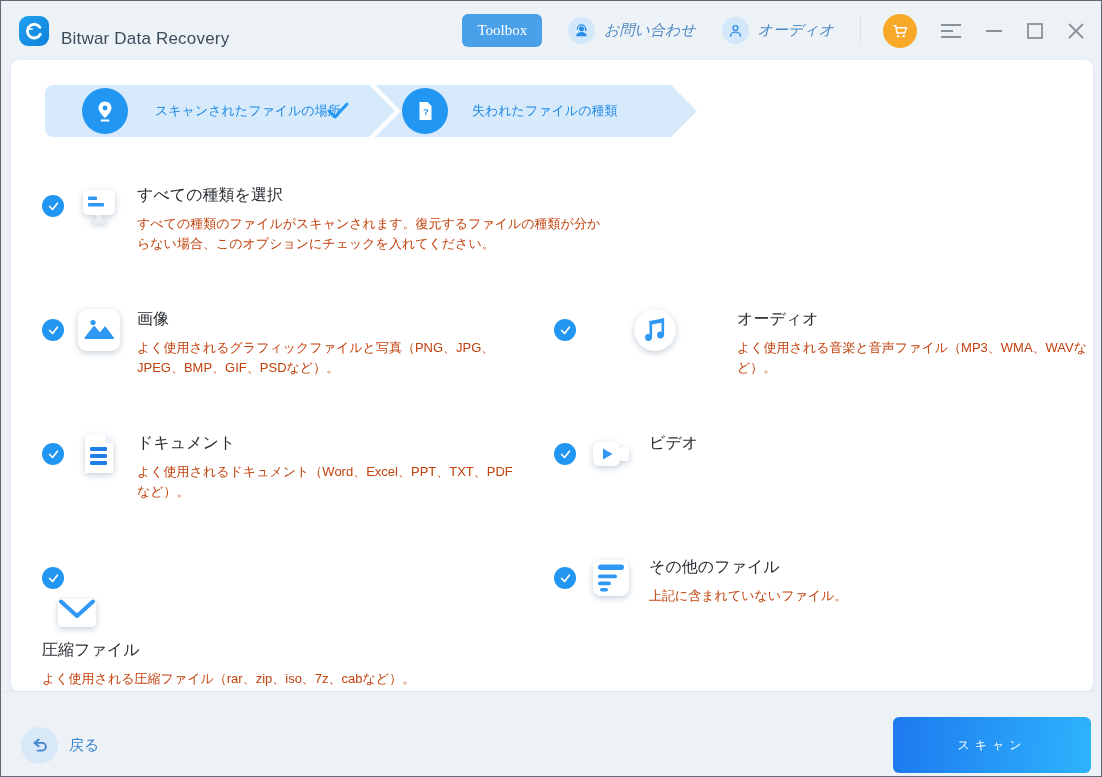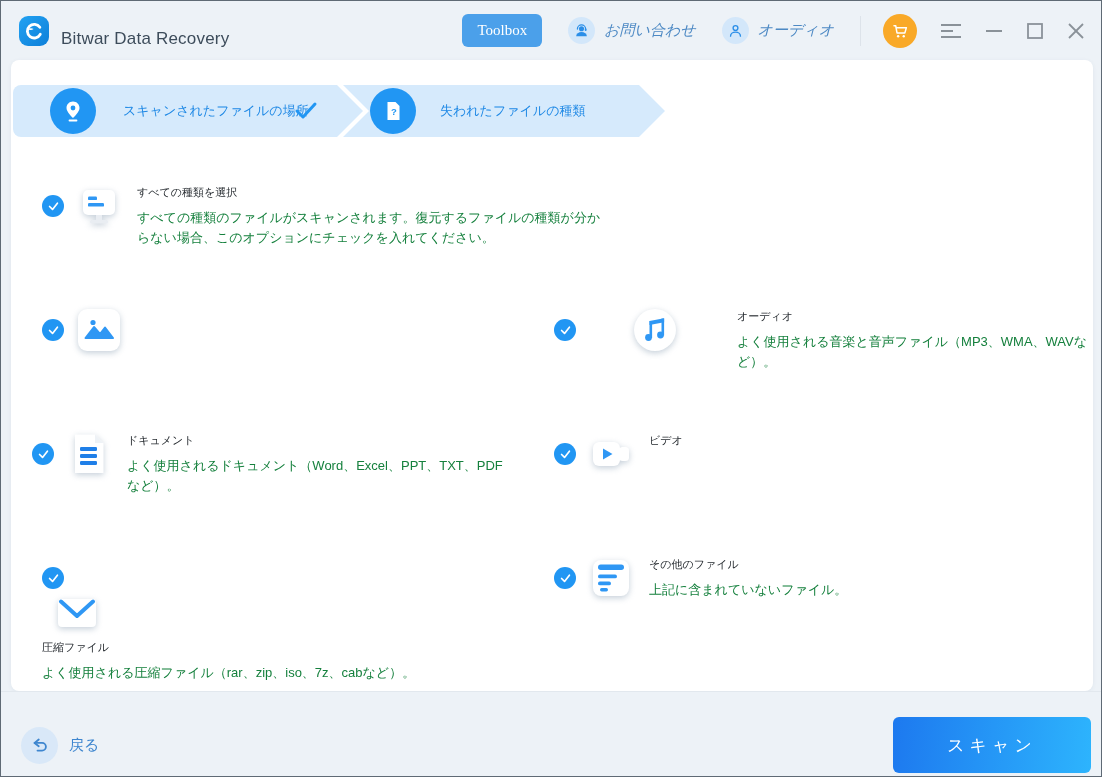--- a/index.html
+++ b/index.html
@@ -40,21 +40,21 @@
     display:flex; align-items:center; justify-content:center; cursor:pointer;
   }
   .winbtn{ margin-left:23px; cursor:pointer; display:flex; align-items:center; }
   
   .card{
     position:absolute; left:10px; top:59px; width:1082px; height:631px;
     background:#ffffff; border-radius:8px;
     box-shadow:0 1px 4px rgba(60,90,120,.08);
   }
   
-  .banner{ position:absolute; left:2px; top:25px; width:652px; height:45px; }
+  .banner{ position:absolute; left:34px; top:25px; width:652px; height:45px; }
   .seg{ position:absolute; top:0; height:52px; background:#d6eafc; }
   .seg1{
     left:0; width:350px; border-radius:8px 0 0 8px;
     clip-path:polygon(0 0,324px 0,100% 50%,324px 100%,0 100%);
   }
   .seg2{
     left:330px; width:322px;
     clip-path:polygon(0 0,296px 0,100% 50%,296px 100%,0 100%,26px 50%);
   }
   .step-circle{
@@ -71,41 +71,41 @@
   .chk{
     width:22px; height:22px; border-radius:50%; background:#2196f3;
     display:flex; align-items:center; justify-content:center;
     margin-top:13px; flex:0 0 auto;
   }
   .icon-box{
     width:48px; height:48px; margin:0 14px 0 11px;
     display:flex; align-items:center; justify-content:center; flex:0 0 auto;
   }
   .icon-box svg{ filter:drop-shadow(0 2px 3px rgba(110,135,160,.40)); }
-  .it-title{ font-size:11px; color:#262b30; margin-top:3px; }
-  .it-desc{ font-size:13px; color:#15803d; margin-top:8px; line-height:20px; }
+  .it-title{ font-size:16px; color:#262b30; margin-top:3px; }
+  .it-desc{ font-size:13px; color:#c2410c; margin-top:8px; line-height:20px; }
   .w-left .it-desc{ max-width:376px; }
   .w-all .it-desc{ max-width:472px; }
   .w-right .it-desc{ max-width:480px; }
   
   .footer{
     position:absolute; left:0; top:690px; width:1102px; height:107px;
     background:#edf2f7; border-top:1px solid #e2e8ee;
     display:flex; align-items:center; padding:0 12px 0 20px;
   }
   .back-btn{ display:flex; align-items:center; cursor:pointer; }
   .back-circle{
     width:37px; height:37px; border-radius:50%; background:#d9e8f8;
     display:flex; align-items:center; justify-content:center; margin-right:11px;
   }
   .back-label{ font-size:15px; color:#3e86cf; }
   .scan-btn{
     margin-left:auto; width:198px; height:56px; border:none; border-radius:6px;
     background:linear-gradient(95deg,#1d79ef 0%,#2db4fd 100%);
-    color:#fff; font-size:17px; letter-spacing:5px; cursor:pointer;
+    color:#fff; font-size:12px; letter-spacing:5px; cursor:pointer;
     font-family:Liberation Serif, serif;
   }
 </style>
 </head>
 <body>
 
 <div class="titlebar">
   <div class="app-logo">
     <svg width="20" height="20" viewBox="0 0 24 24">
       <path d="M19 7.5 A8.2 8.2 0 1 0 19.5 16" fill="none" stroke="#ffffff" stroke-width="3.4" stroke-linecap="round"></path>
@@ -231,20 +231,24 @@
           <polyline points="4,10 8.5,14.5 16,5" fill="none" stroke="#fff" stroke-width="2.6" stroke-linecap="round" stroke-linejoin="round"></polyline>
         </svg>
     </span>
     <span class="icon-box">
       <svg width="46" height="46" viewBox="0 0 46 46">
         <rect x="2" y="2" width="42" height="42" rx="9" fill="#ffffff"></rect>
         <circle cx="17" cy="15.5" r="2.6" fill="#2f97f4"></circle>
         <path d="M9.5 31 l8.5-11 6 7 5-6.5 8 10.5 z" fill="#2f97f4" stroke="#2f97f4" stroke-width="2" stroke-linejoin="round"></path>
       </svg>
     </span>
+    <div>
+      <div class="it-title">画像</div>
+      <div class="it-desc">よく使用されるグラフィックファイルと写真（PNG、JPG、JPEG、BMP、GIF、PSDなど）。</div>
+    </div>
   </div>
 
   <div class="item w-right" style="left:543px; top:246px;gap:44px;">
     <span class="chk">
       <svg width="13" height="13" viewBox="0 0 20 20">
           <polyline points="4,10 8.5,14.5 16,5" fill="none" stroke="#fff" stroke-width="2.6" stroke-linecap="round" stroke-linejoin="round"></polyline>
         </svg>
     </span>
     <span class="icon-box">
       <svg width="46" height="46" viewBox="0 0 46 46">
@@ -255,21 +259,21 @@
         <rect x="29.5" y="11.5" width="2.6" height="17" fill="#2f97f4"></rect>
         <path d="M17.5 14 l14.6-2.8 v4 l-14.6 2.8 z" fill="#2f97f4"></path>
       </svg>
     </span>
     <div>
       <div class="it-title">オーディオ</div>
       <div class="it-desc">よく使用される音楽と音声ファイル（MP3、WMA、WAVなど）。</div>
     </div>
   </div>
 
-  <div class="item w-left" style="left:21px; top:370px;">
+  <div class="item w-left" style="left:31px; top:370px;">
     <span class="chk">
       <svg width="13" height="13" viewBox="0 0 20 20">
           <polyline points="4,10 8.5,14.5 16,5" fill="none" stroke="#fff" stroke-width="2.6" stroke-linecap="round" stroke-linejoin="round"></polyline>
         </svg>
     </span>
     <span class="icon-box">
       <svg width="46" height="46" viewBox="0 0 46 46">
         <path d="M9 3.5 h20 l8.5 8.5 v30 h-28.5 z" fill="#ffffff"></path>
         <path d="M29 3.5 v8.5 h8.5 z" fill="#eef2f6"></path>
         <rect x="14" y="16" width="17" height="4" rx="1.3" fill="#1f7fe8"></rect>

